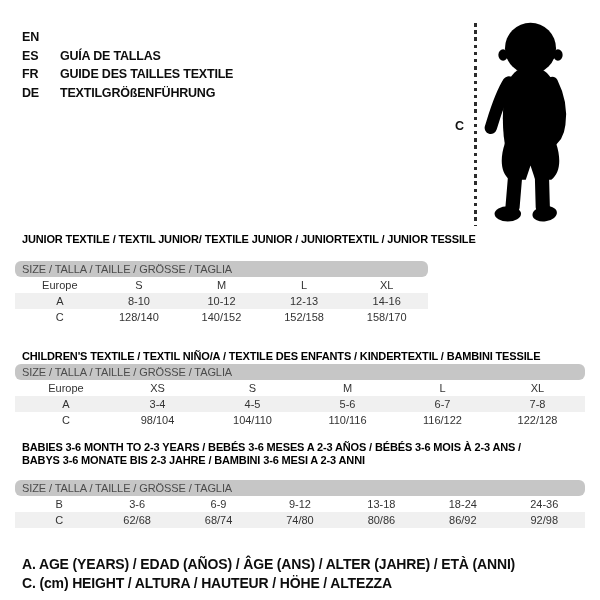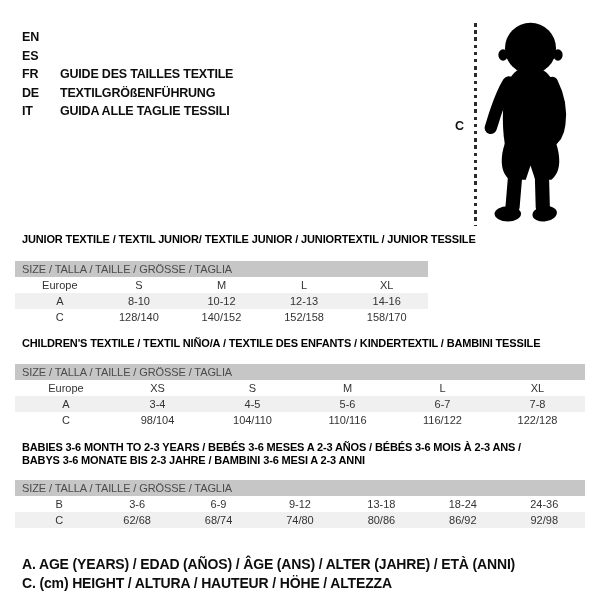--- a/index.html
+++ b/index.html
@@ -21,31 +21,31 @@
     background:repeating-linear-gradient(to bottom,#2b2b2b 0 3.5px, transparent 3.5px 7.2px);
   }
   .c-label { position:absolute; left:15px; top:103px; font-weight:700;
              font-size:12.5px; color:#111; }
   .baby-svg { position:absolute; left:42px; top:4px; }
 
   
   .sec-title { position:absolute; left:22px; font-weight:700; font-size:11px;
                line-height:13px; color:#000; letter-spacing:-0.15px; white-space:nowrap; }
   .st1 { top:217px; }
-  .st2 { top:321px; }
+  .st2 { top:334px; }
   .st3 { top:425px; }
 
   
   .size-table { position:absolute; border-collapse:collapse; table-layout:fixed; }
   .size-table td { height:16px; padding:0; font-size:11px; color:#333;
                    text-align:center; vertical-align:middle; line-height:15px;
                    white-space:nowrap; overflow:hidden; }
   .size-table td.lbl { text-align:center; padding-left:7px; }
   .size-table tr.hdr td { text-align:left; padding-left:7px; background:#c6c6c6;
-                          color:#4b4b4b; letter-spacing:-0.1px; }
+                          color:#4b4b4b; letter-spacing:-0.1px;border-radius:6px; }
   .size-table tr.shaded td { background:#f0f0f0; }
   .t1 { left:15px; top:245px; width:413px; }
   .t2 { left:15px; top:348px; width:570px; }
   .t3 { left:15px; top:464px; width:570px; }
   col.c-label { width:57px; }
 
   
   .notes { position:absolute; left:22px; top:539px; }
   .note-line { font-weight:700; font-size:14px; line-height:18.8px; color:#0d0d0d;
                letter-spacing:-0.15px; white-space:nowrap; }
@@ -54,32 +54,29 @@
 <body>
 
 <div class="page">
 
   <div class="lang-list">
     <div class="lang-row">
       <span class="lang-code">EN</span>
     </div>
     <div class="lang-row">
       <span class="lang-code">ES</span>
+      <span class="lang-title">GUÍA DE TALLAS</span>
     </div>
     <div class="lang-row">
       <span class="lang-code">FR</span>
       <span class="lang-title">GUIDE DES TAILLES TEXTILE</span>
     </div>
     <div class="lang-row">
       <span class="lang-code">DE</span>
       <span class="lang-title">TEXTILGRÖßENFÜHRUNG</span>
-    </div>
-    <div class="lang-row">
-      <span class="lang-code">IT</span>
-      <span class="lang-title">GUIDA ALLE TAGLIE TESSILI</span>
     </div>
   </div>
 
   <div class="figure">
     <span class="c-label">C</span>
     <div class="dash-line"></div>
     <svg class="baby-svg" width="97" height="208" viewBox="0 0 100 220" xmlns="http://www.w3.org/2000/svg">
       <g fill="#000000">
         <ellipse cx="50" cy="30" rx="27" ry="27"></ellipse>
         <ellipse cx="21" cy="37" rx="5" ry="6"></ellipse>

